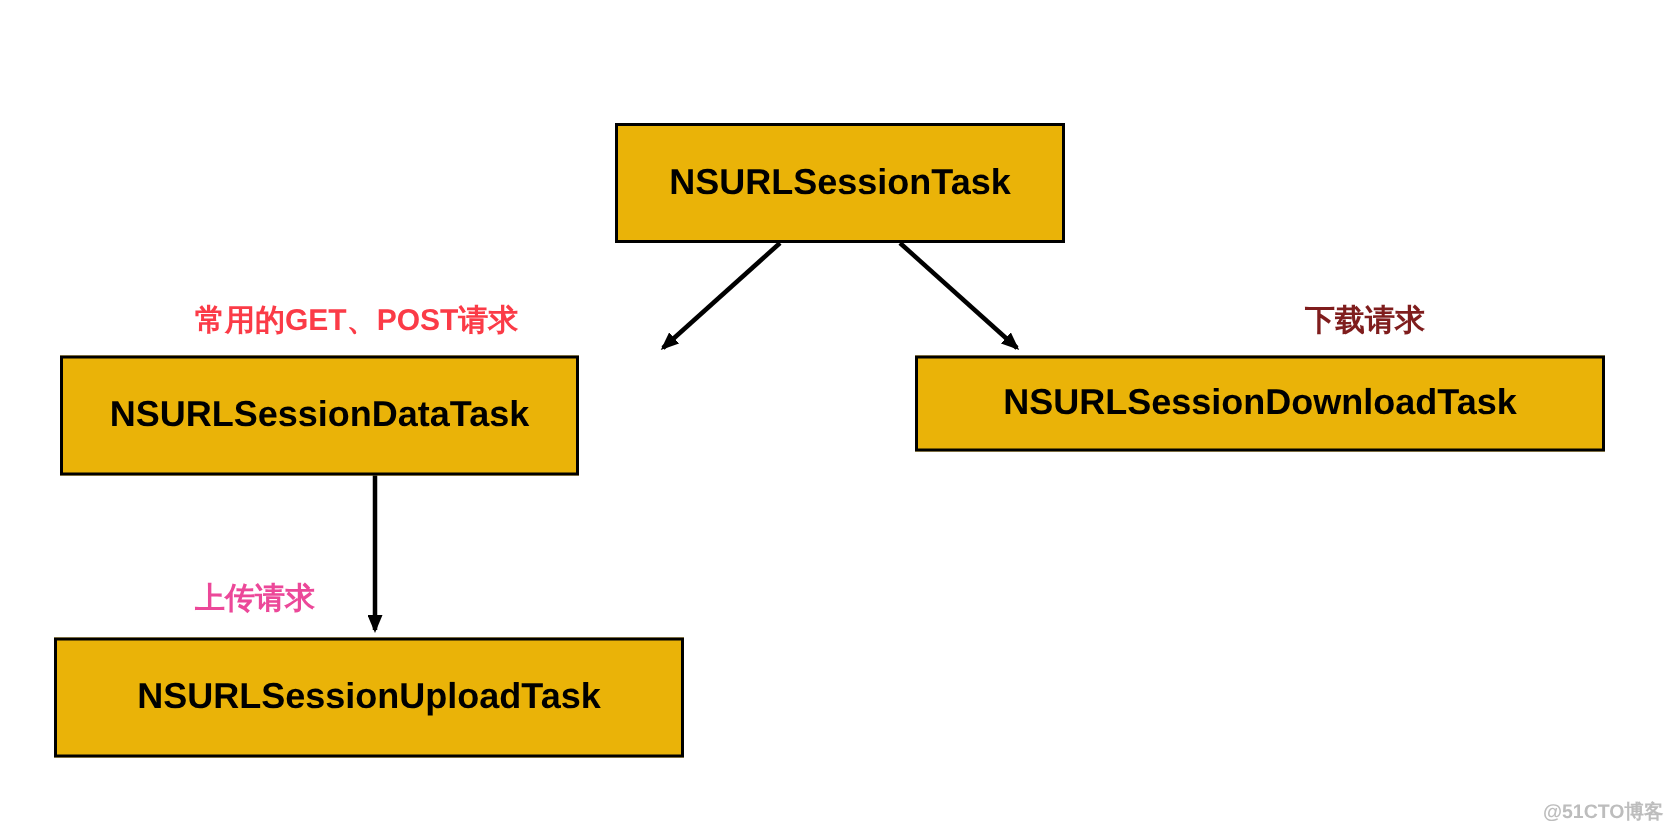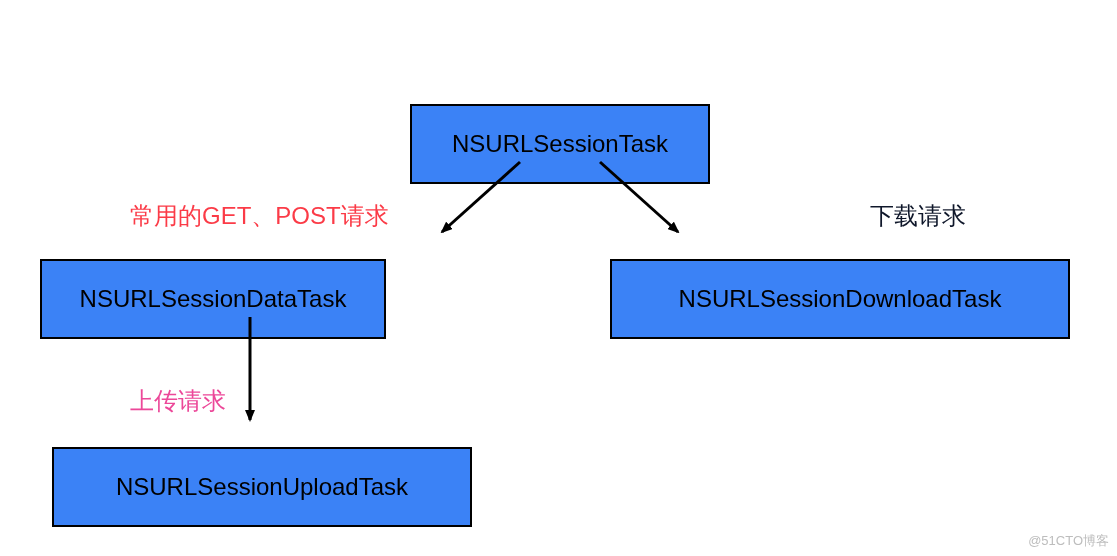--- a/index.html
+++ b/index.html
@@ -10,58 +10,58 @@
       background: #ffffff;
       font-family: "Helvetica Neue", Arial, sans-serif;
     }
     .node {
       position: absolute;
       border: 2px solid #000;
       display: flex;
       align-items: center;
       justify-content: center;
       font-size: 24px;
-      font-weight: 400;
-      background: #3b82f6;
-      margin-top: 22px;
+      font-weight: 700;
+      background: #eab308;
     }
     .annotation {
       position: absolute;
-      font-size: 24px;
-      font-weight: 400;
+      font-size: 20px;
+      font-weight: 700;
     }
     .watermark {
       position: absolute;
       right: 8px;
       bottom: 6px;
       font-size: 13px;
       color: #bdbdbd;
+      font-weight: bold;
     }
     svg.arrows {
       position: absolute;
       left: 0; top: 0;
       width: 1117px;
       height: 556px;
       pointer-events: none;
     }
   </style>
 </head>
 <body>
 
 <div class="node" style="left:410px; top:82px; width:300px; height:80px;">NSURLSessionTask</div>
 
 <div class="node" style="left:40px; top:237px; width:346px; height:80px;">NSURLSessionDataTask</div>
 
-<div class="node" style="left:610px; top:237px; width:460px; height:80px;">NSURLSessionDownloadTask</div>
+<div class="node" style="left:610px; top:237px; width:460px; height:64px;">NSURLSessionDownloadTask</div>
 
-<div class="node" style="left:52px; top:425px; width:420px; height:80px;">NSURLSessionUploadTask</div>
+<div class="node" style="left:36px; top:425px; width:420px; height:80px;">NSURLSessionUploadTask</div>
 
 <div class="annotation" style="left: 130px; top: 200px; color: rgb(251, 59, 71);">常用的GET、POST请求</div>
 
-<div class="annotation" style="left: 870px; top: 200px; color: #0f172a;">下载请求</div>
+<div class="annotation" style="left: 870px; top: 200px; color: #7f1d1d;">下载请求</div>
 
 <div class="annotation" style="left: 130px; top: 385px; color: #ec4899;">上传请求</div>
 
 <div class="watermark">@51CTO博客</div>
 
 <svg class="arrows">
   <defs>
     <marker id="arrowhead" markerWidth="12" markerHeight="10" refX="10" refY="5" orient="auto" markerUnits="userSpaceOnUse">
       <polygon points="0 0, 12 5, 0 10" fill="#000"></polygon>
     </marker>

